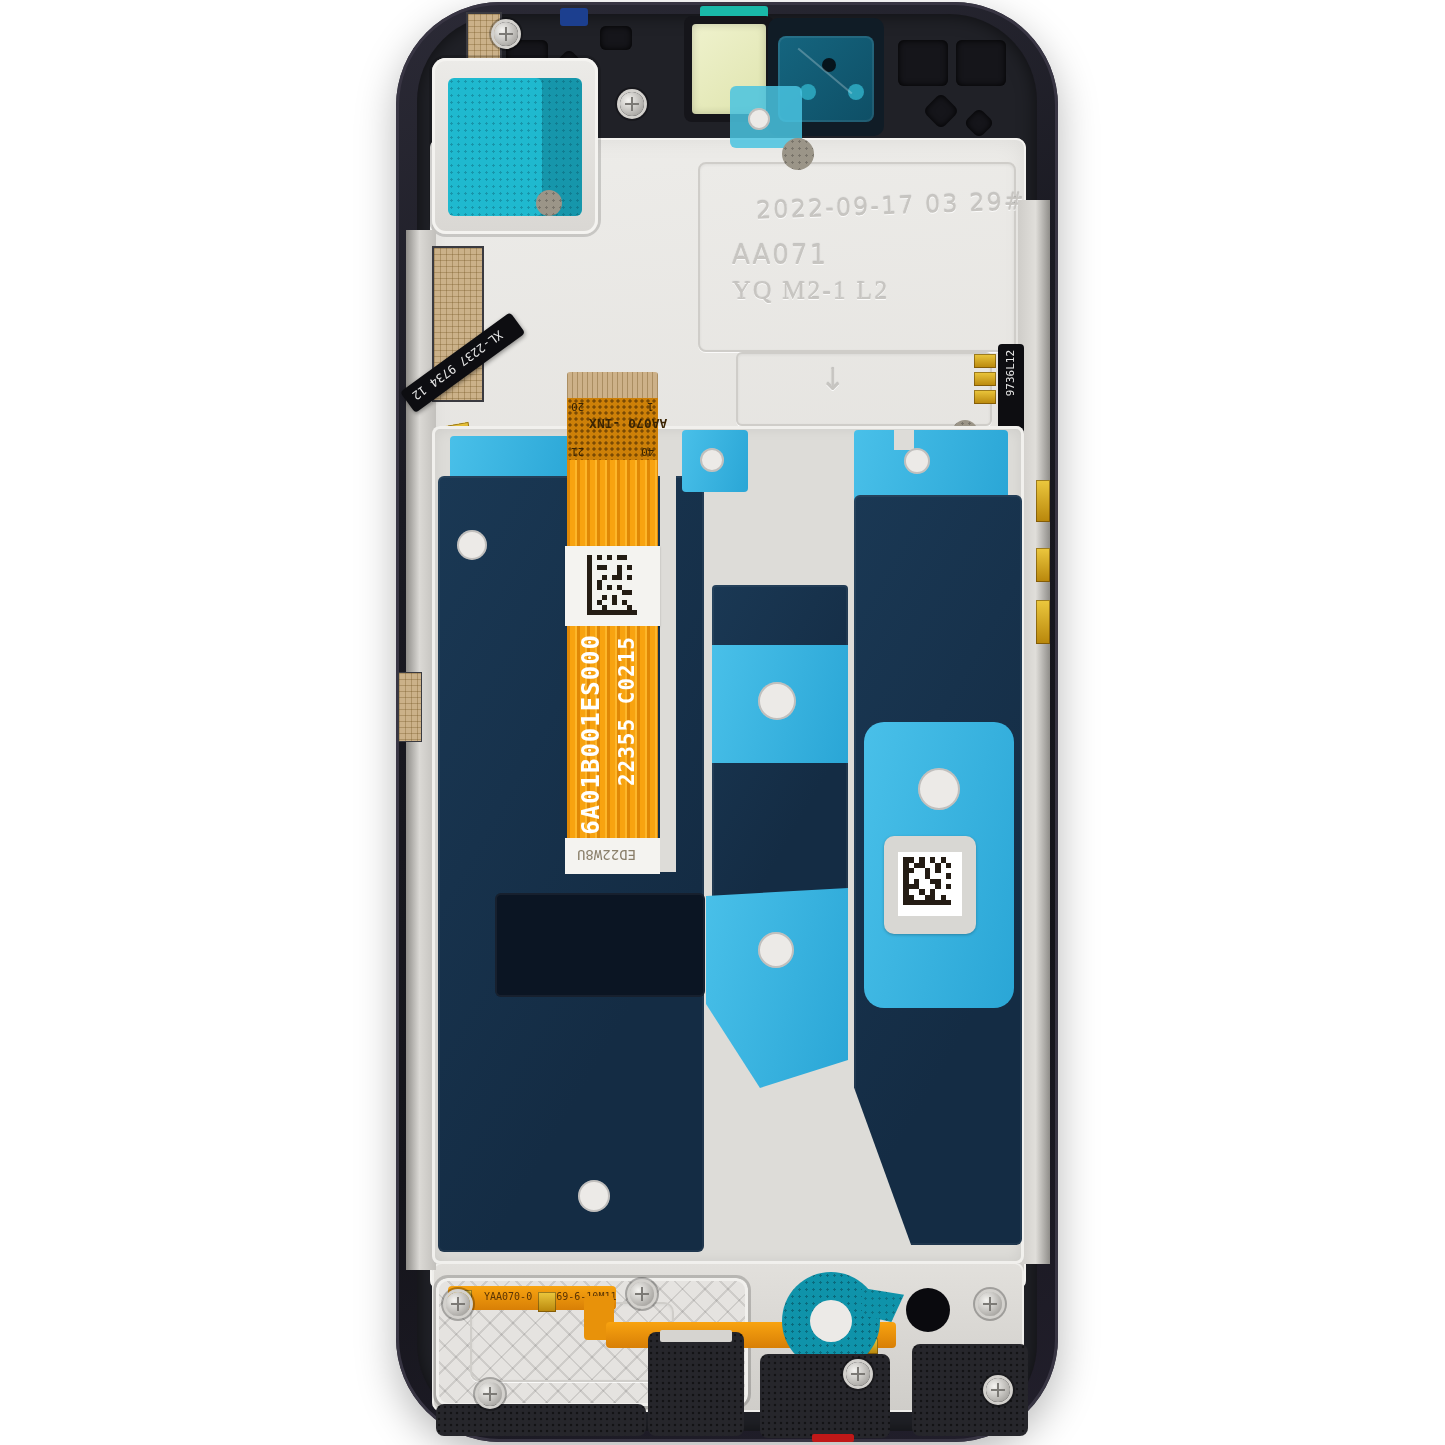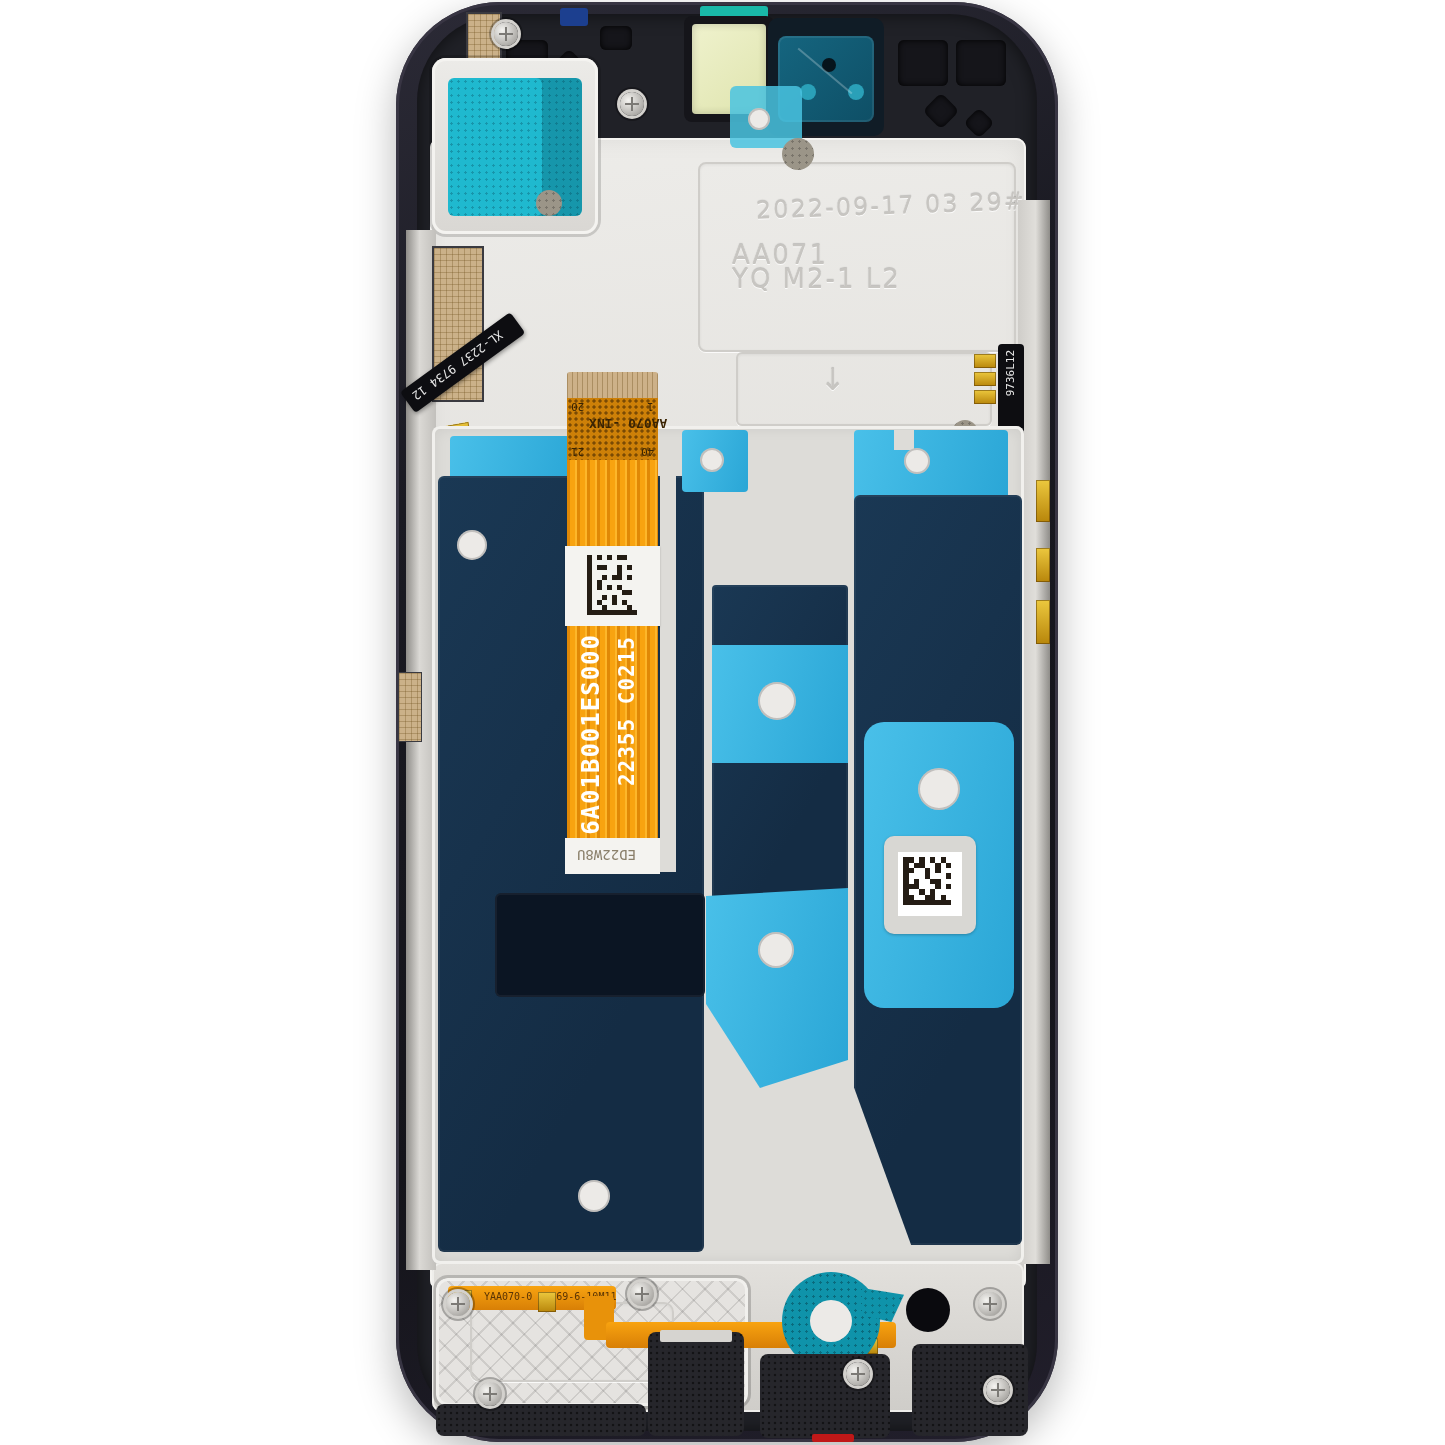--- a/index.html
+++ b/index.html
@@ -75,21 +75,21 @@
   <div class="abs" style="left:848px;top:84px;width:16px;height:16px;border-radius:50%;background:#2aa0b8;"></div>
   <div class="abs" style="left:822px;top:58px;width:14px;height:14px;border-radius:50%;background:#06141c;"></div>
   <div class="abs" style="left:790px;top:70px;width:70px;height:2px;background:rgba(255,255,255,.25);transform:rotate(40deg);"></div>
   <div class="abs" style="left:730px;top:86px;width:72px;height:62px;background:rgba(73,195,224,.85);border-radius:6px;"></div>
   <div class="abs dot" style="left:748px;top:108px;width:22px;height:22px;"></div>
 
   <div class="abs stamp" style="left:698px;top:162px;width:314px;height:186px;"></div>
   <div class="abs stamp" style="left:736px;top:352px;width:252px;height:70px;border-radius:6px;"></div>
   <div class="abs engraved" style="left:756px;top:192px;font-size:24px;transform:rotate(-2deg);">2022-09-17 03 29#</div>
   <div class="abs engraved" style="left:732px;top:240px;font-size:26px;">AA071</div>
-  <div class="abs engraved" style="left:732px;top:264px;font-size:26px;">YQ M2-1 L2</div>
+  <div class="abs engraved" style="left:732px;top:276px;font-size:26px;font-family:Liberation Serif, serif;">YQ M2-1 L2</div>
   <div class="abs engraved" style="left:820px;top:362px;font-size:30px;letter-spacing:0;">↓</div>
 
   <div class="abs mesh" style="left:782px;top:138px;width:32px;height:32px;border-radius:50%;background-color:#9b9588;"></div>
   <div class="abs mesh" style="left:536px;top:190px;width:26px;height:26px;border-radius:50%;background-color:#9b9588;"></div>
   <div class="abs mesh" style="left:952px;top:420px;width:26px;height:26px;border-radius:50%;background-color:#9b9588;"></div>
 
   <div class="abs screw" style="left:494px;top:22px;"></div>
   <div class="abs screw" style="left:620px;top:92px;"></div>
   <div class="abs screw" style="left:700px;top:458px;"></div>
 

